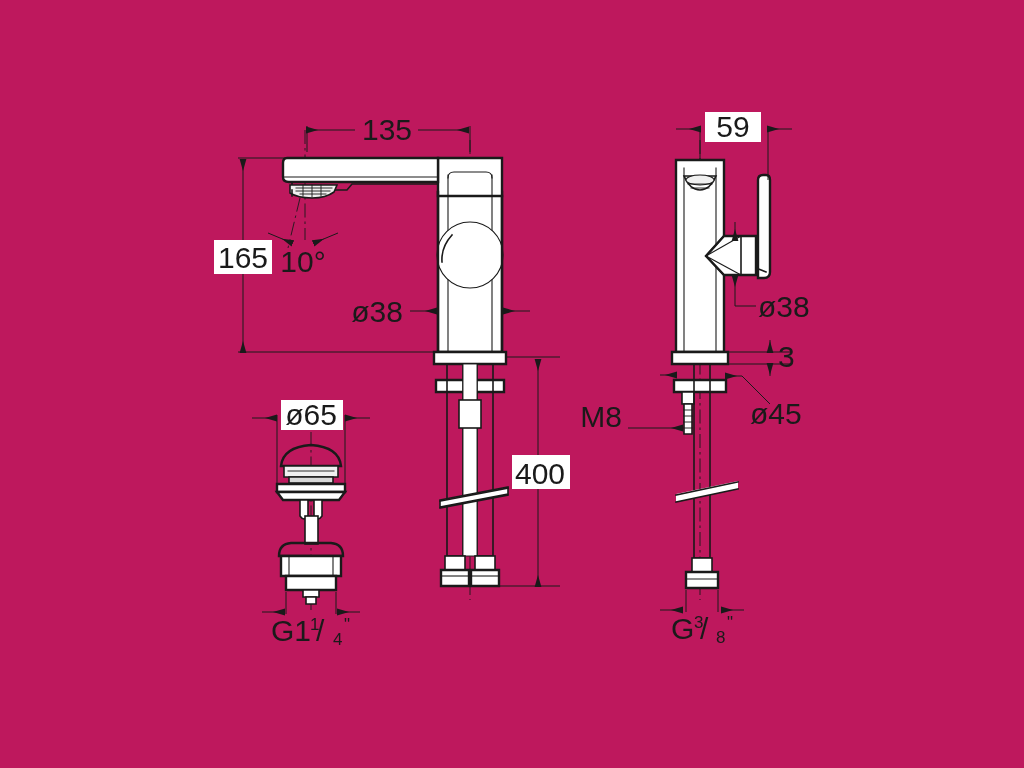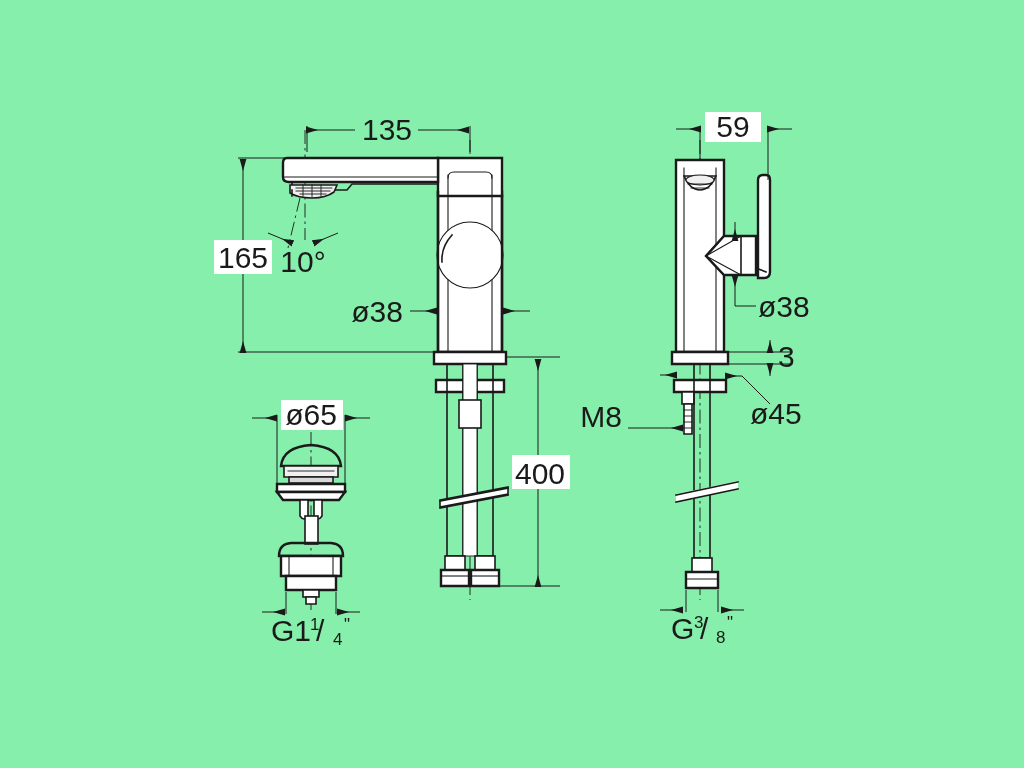--- a/index.html
+++ b/index.html
@@ -10,21 +10,21 @@
   body {
     width: 1024px;
     height: 768px;
     font-family: "Liberation Sans", sans-serif;
     overflow: hidden;
   }
   #drawing-root {
     position: relative;
     width: 1024px;
     height: 768px;
-    background: #86efac;
+    background: #be185d;
   }
   svg.sheet {
     position: absolute;
     top: 0;
     left: 0;
     width: 1024px;
     height: 768px;
   }
   .dim-text {
     font-family: "Liberation Sans", sans-serif;

